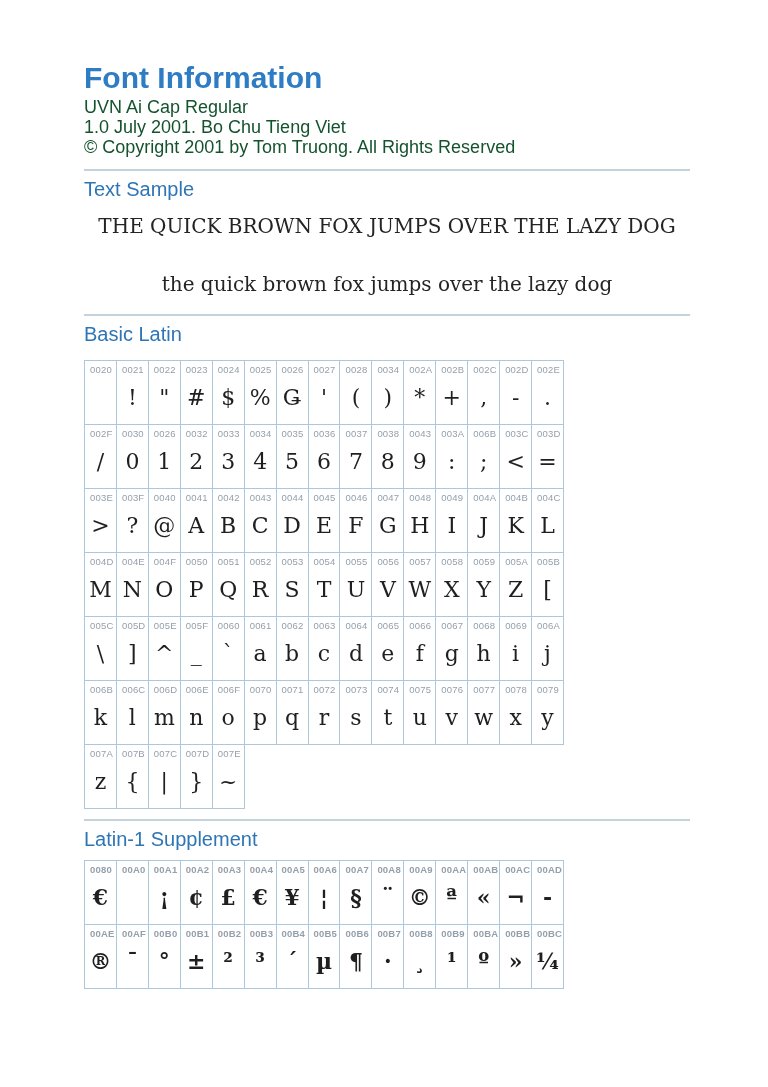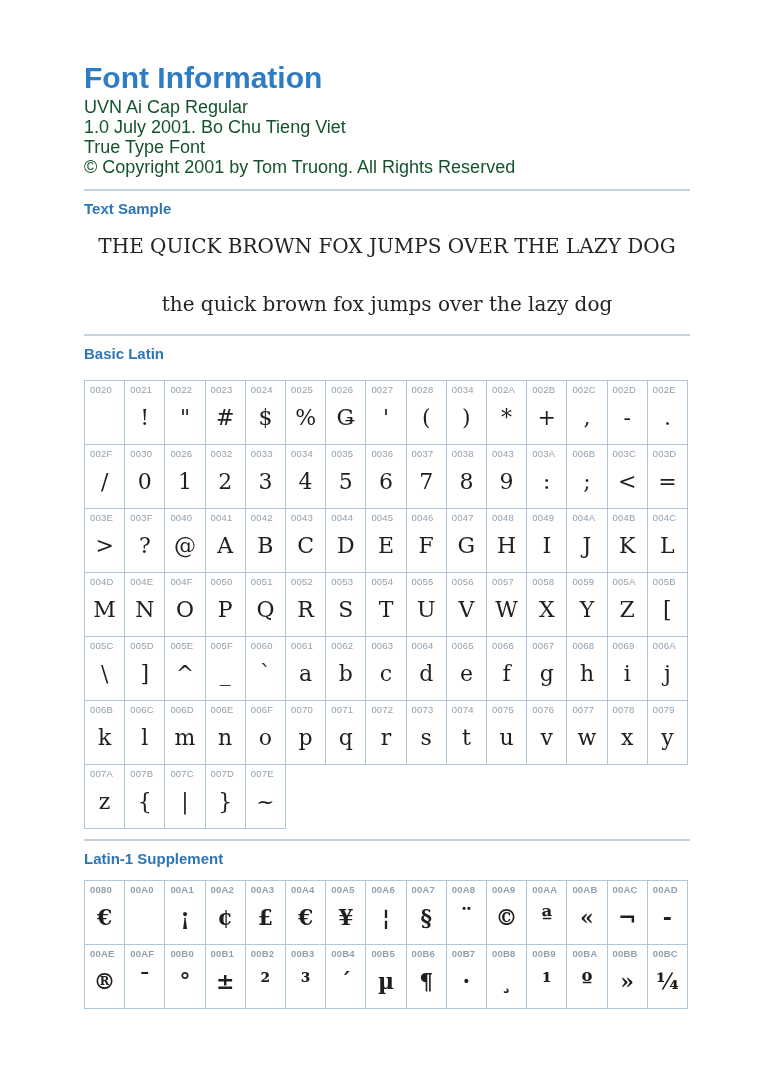--- a/index.html
+++ b/index.html
@@ -36,22 +36,22 @@
     line-height:20px;
     color:#14532d;
   }
   .divider{
     border:none;
     border-top:2px solid var(--divider);
     margin-top:12px;
   }
   .section-heading{
     margin-top:9px;
-    font-size:15px;
-    font-weight:bold;
+    font-size:20px;
+    font-weight:normal;
     color:var(--section-blue);
     line-height:18px;
   }
   .sample-upper{
     margin-top:16px;
     text-align:center;
     font-family:"DejaVu Serif", serif;
     font-size:20px;
     line-height:24px;
     color:#242424;
@@ -60,21 +60,21 @@
     margin-top:34px;
     text-align:center;
     font-family:"DejaVu Serif", serif;
     font-size:20px;
     line-height:24px;
     color:#242424;
   }
   .divider.after-sample{margin-top:18px;}
   .char-grid{
     margin-top:17px;
-    width:604px;
+    width:480px;
     display:grid;
     grid-template-columns:repeat(15, 1fr);
     border-top:1px solid var(--grid-border);
     border-left:1px solid var(--grid-border);
   }
   .char-grid.latin1{margin-top:12px;font-weight:bold;}
   .cell{
     height:64px;
     border-right:1px solid var(--grid-border);
     border-bottom:1px solid var(--grid-border);
@@ -102,21 +102,20 @@
 </head>
 <body>
 
 <div class="page">
 
   <h1 class="title">Font Information</h1>
 
   <div class="meta">
     <div class="meta-line">UVN Ai Cap Regular</div>
     <div class="meta-line">1.0 July 2001. Bo Chu Tieng Viet</div>
-    <div class="meta-line">True Type Font</div>
     <div class="meta-line">© Copyright 2001 by Tom Truong. All Rights Reserved</div>
   </div>
 
   <hr class="divider">
 
   <h2 class="section-heading">Text Sample</h2>
   <div class="sample-upper">THE QUICK BROWN FOX JUMPS OVER THE LAZY DOG</div>
   <div class="sample-lower">the quick brown fox jumps over the lazy dog</div>
 
   <hr class="divider after-sample">

